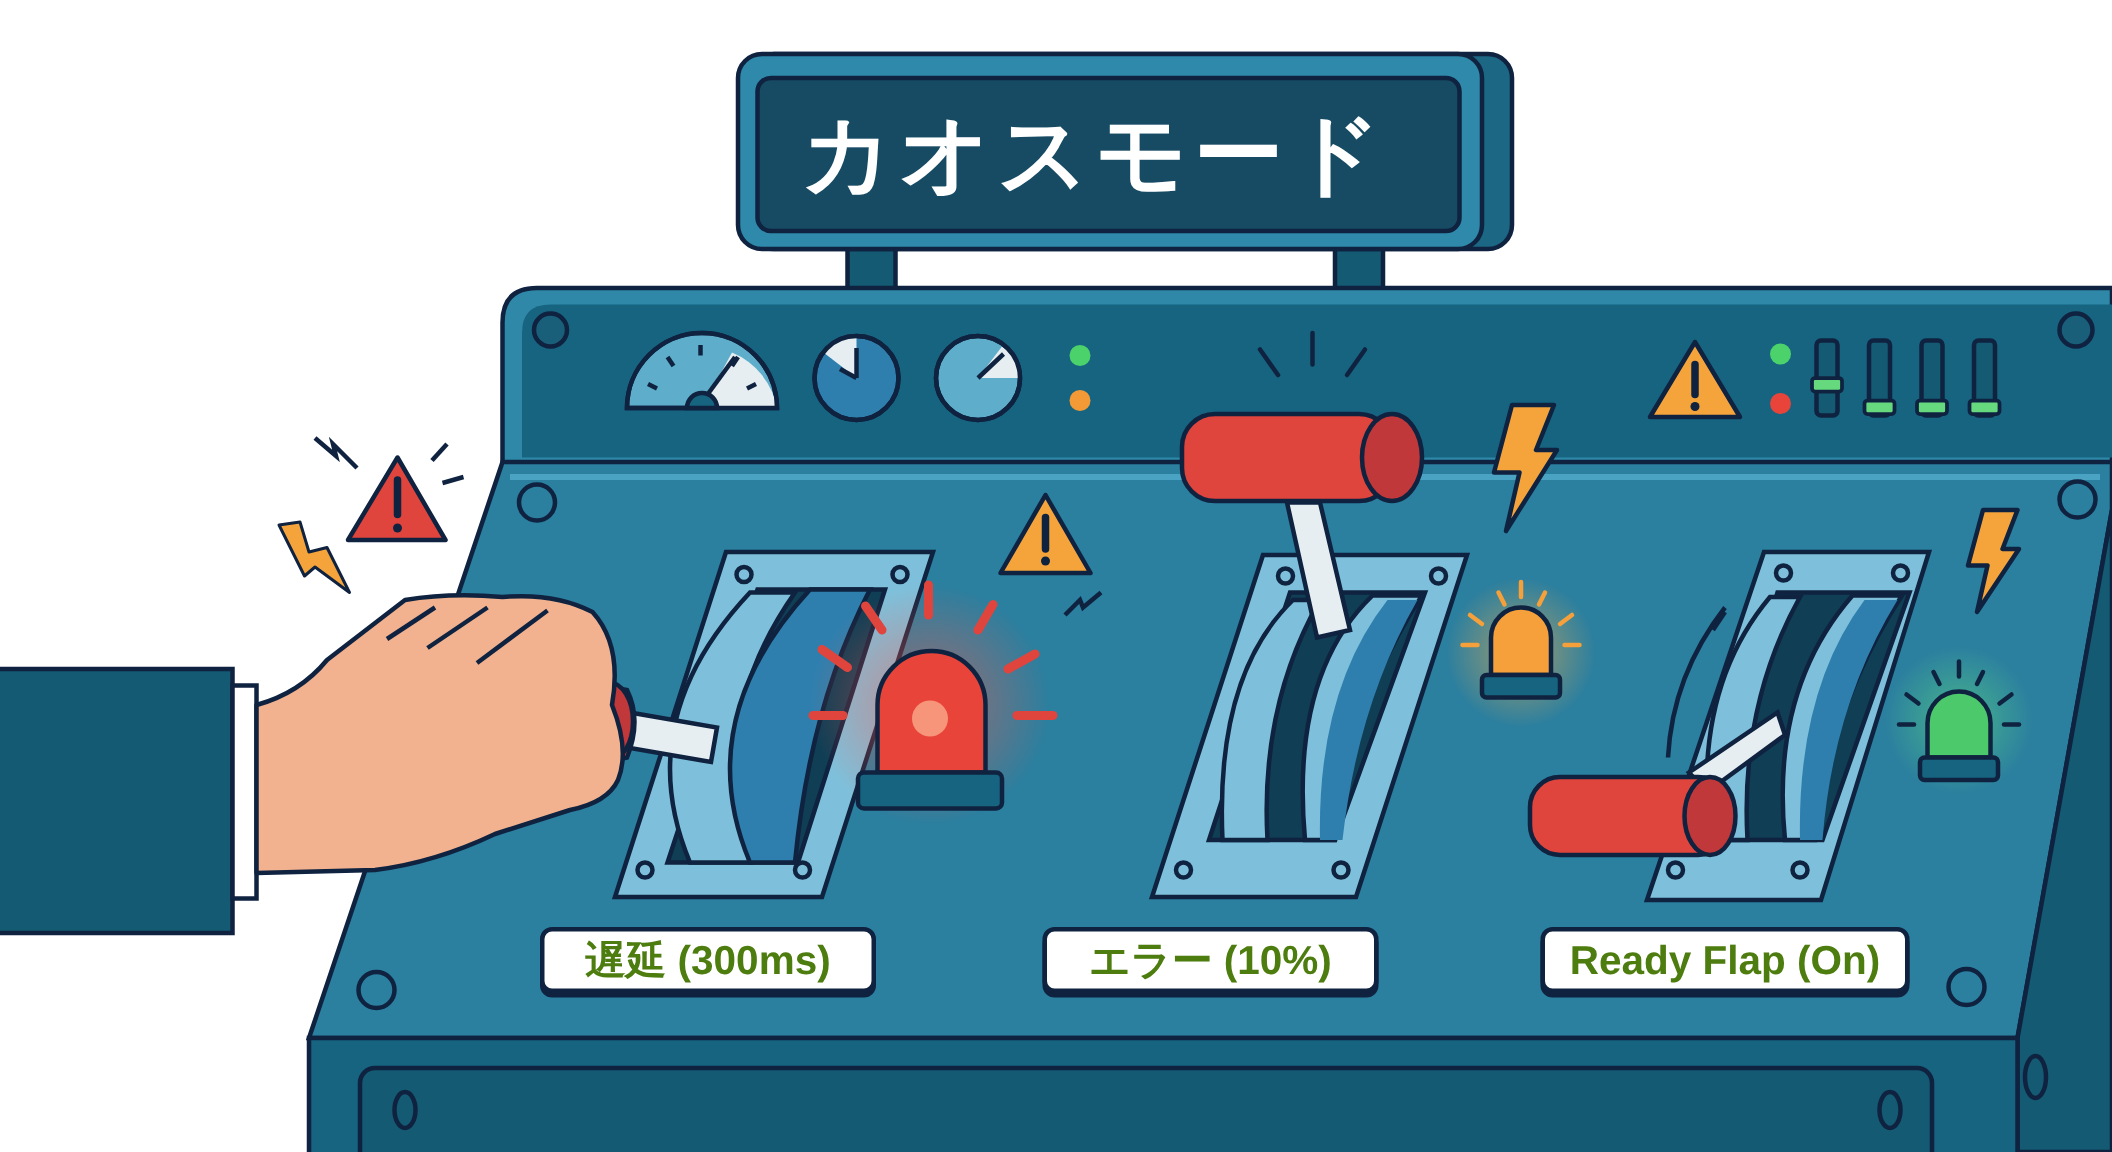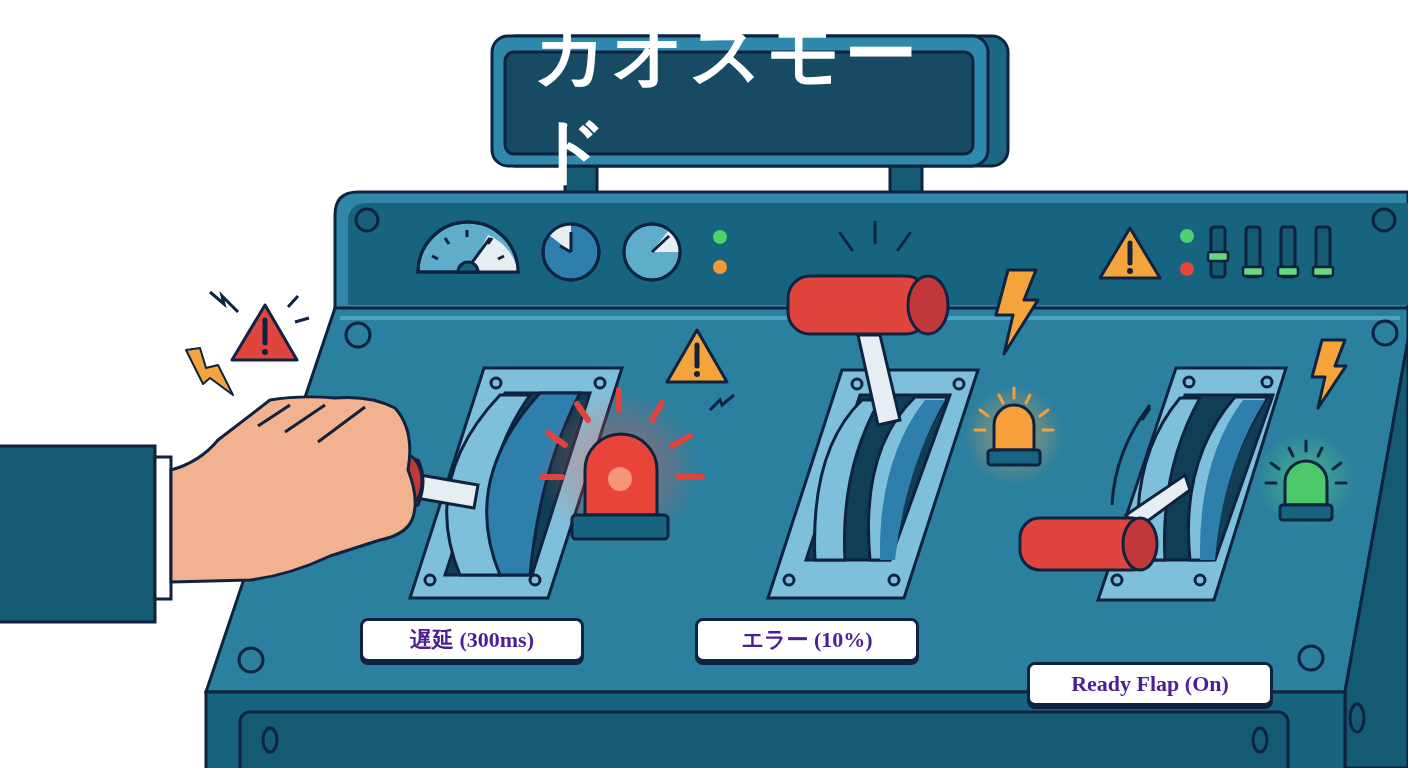--- a/index.html
+++ b/index.html
@@ -5,31 +5,31 @@
   html, body { margin:0; padding:0; }
   body {
     width:1408px; height:768px; overflow:hidden; position:relative;
     background:#ffffff;
     font-family:"DejaVu Sans", "Liberation Sans", sans-serif;
   }
   svg.scene { position:absolute; left:0; top:0; }
 
   .sign-text {
     position:absolute; left:510px; top:58px; width:460px; height:90px;
-    color:#ffffff; font-size:72px; font-weight:bold; letter-spacing:4px;
+    color:#ffffff; font-size:60px; font-weight:bold; letter-spacing:4px;
     display:flex; align-items:center; padding-left:24px; box-sizing:border-box;
     font-family:"DejaVu Sans", sans-serif;
   }
   .label {
     position:absolute; height:44px; background:#ffffff;
     border:3px solid #0f2340; border-radius:8px; box-sizing:border-box;
     display:flex; align-items:center; justify-content:center;
-    font-weight:bold; font-size:22px; color:#4c1d95;
+    font-weight:bold; font-size:27px; color:#4d7c0f;
     box-shadow:0 3px 0 #0f2340;
-    font-family:Liberation Serif, serif;
+    font-family:Liberation Sans, sans-serif;
   }
 </style>
 </head>
 <body>
 
 <svg class="scene" width="1408" height="768" viewBox="0 0 1408 768">
   <defs>
     <radialGradient id="glowRed" cx="50%" cy="50%" r="50%">
       <stop offset="0%" stop-color="#ff5a4a" stop-opacity="0.55"></stop>
       <stop offset="100%" stop-color="#ff5a4a" stop-opacity="0"></stop>
@@ -252,13 +252,13 @@
     <line x1="258" y1="426" x2="290" y2="405" stroke="#0f2340" stroke-width="3"></line>
     <line x1="285" y1="432" x2="325" y2="405" stroke="#0f2340" stroke-width="3"></line>
     <line x1="318" y1="442" x2="365" y2="407" stroke="#0f2340" stroke-width="3"></line>
   </g>
 </svg>
 
 <div class="sign-text">カオスモード</div>
 
 <div class="label" style="left:360px; top:618px; width:224px;">遅延 (300ms)</div>
 <div class="label" style="left:695px; top:618px; width:224px;text-align:center;">エラー (10%)</div>
-<div class="label" style="left:1027px; top:618px; width:246px;margin-top:44px;">Ready Flap (On)</div>
+<div class="label" style="left:1027px; top:618px; width:246px;">Ready Flap (On)</div>
 
 </body></html>

